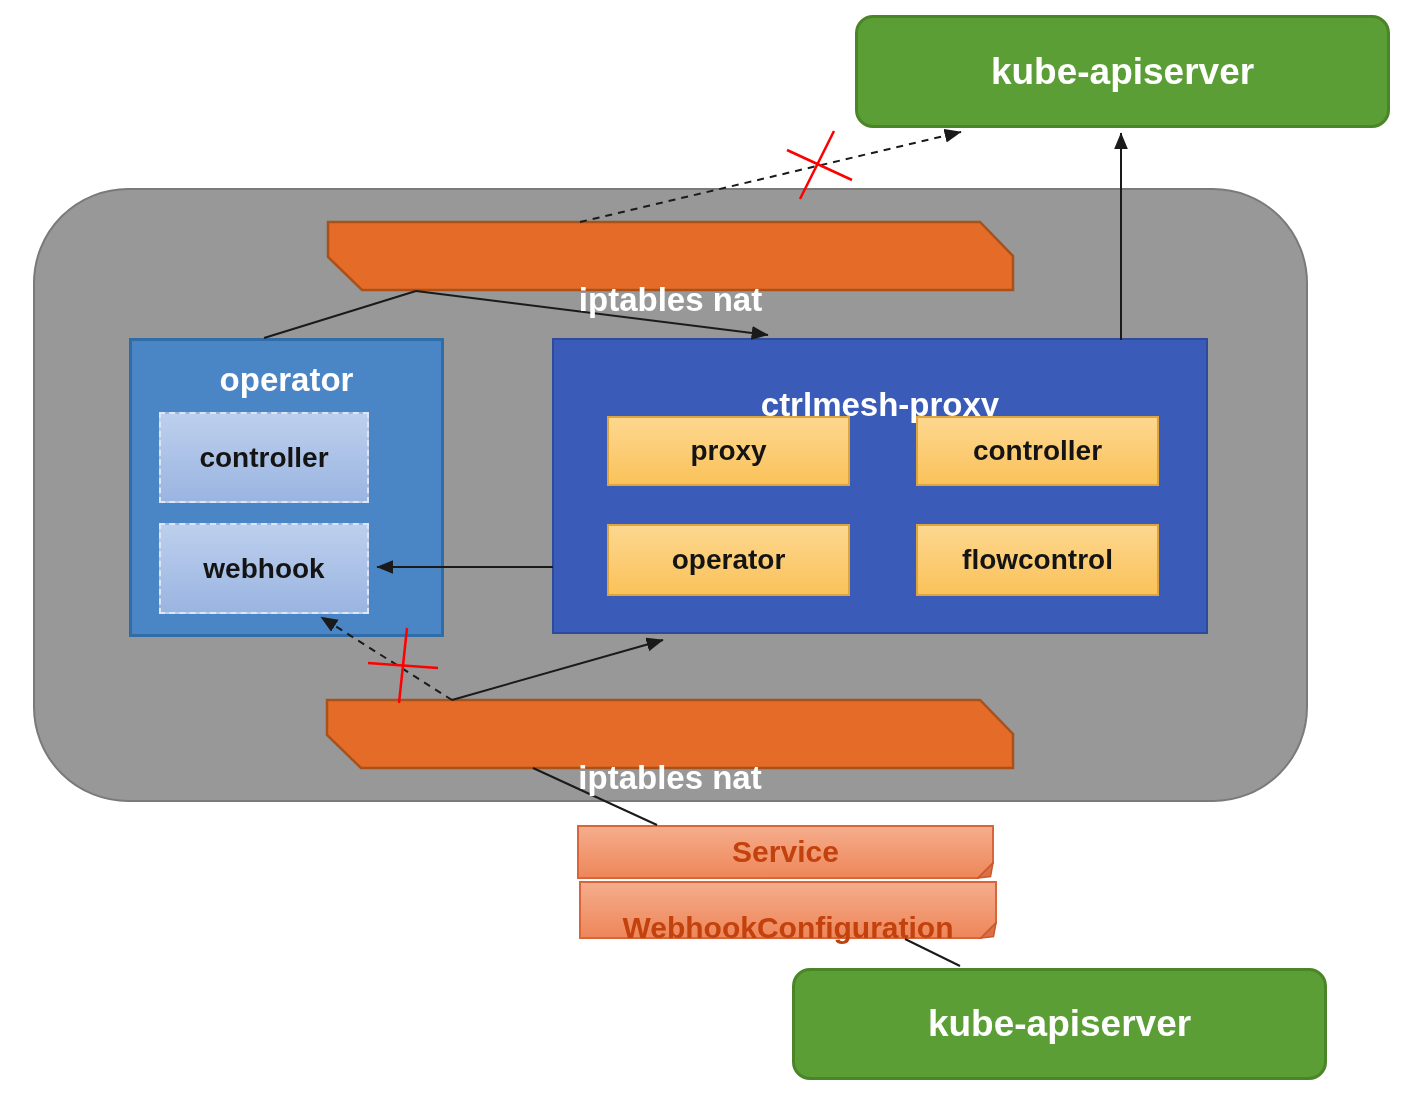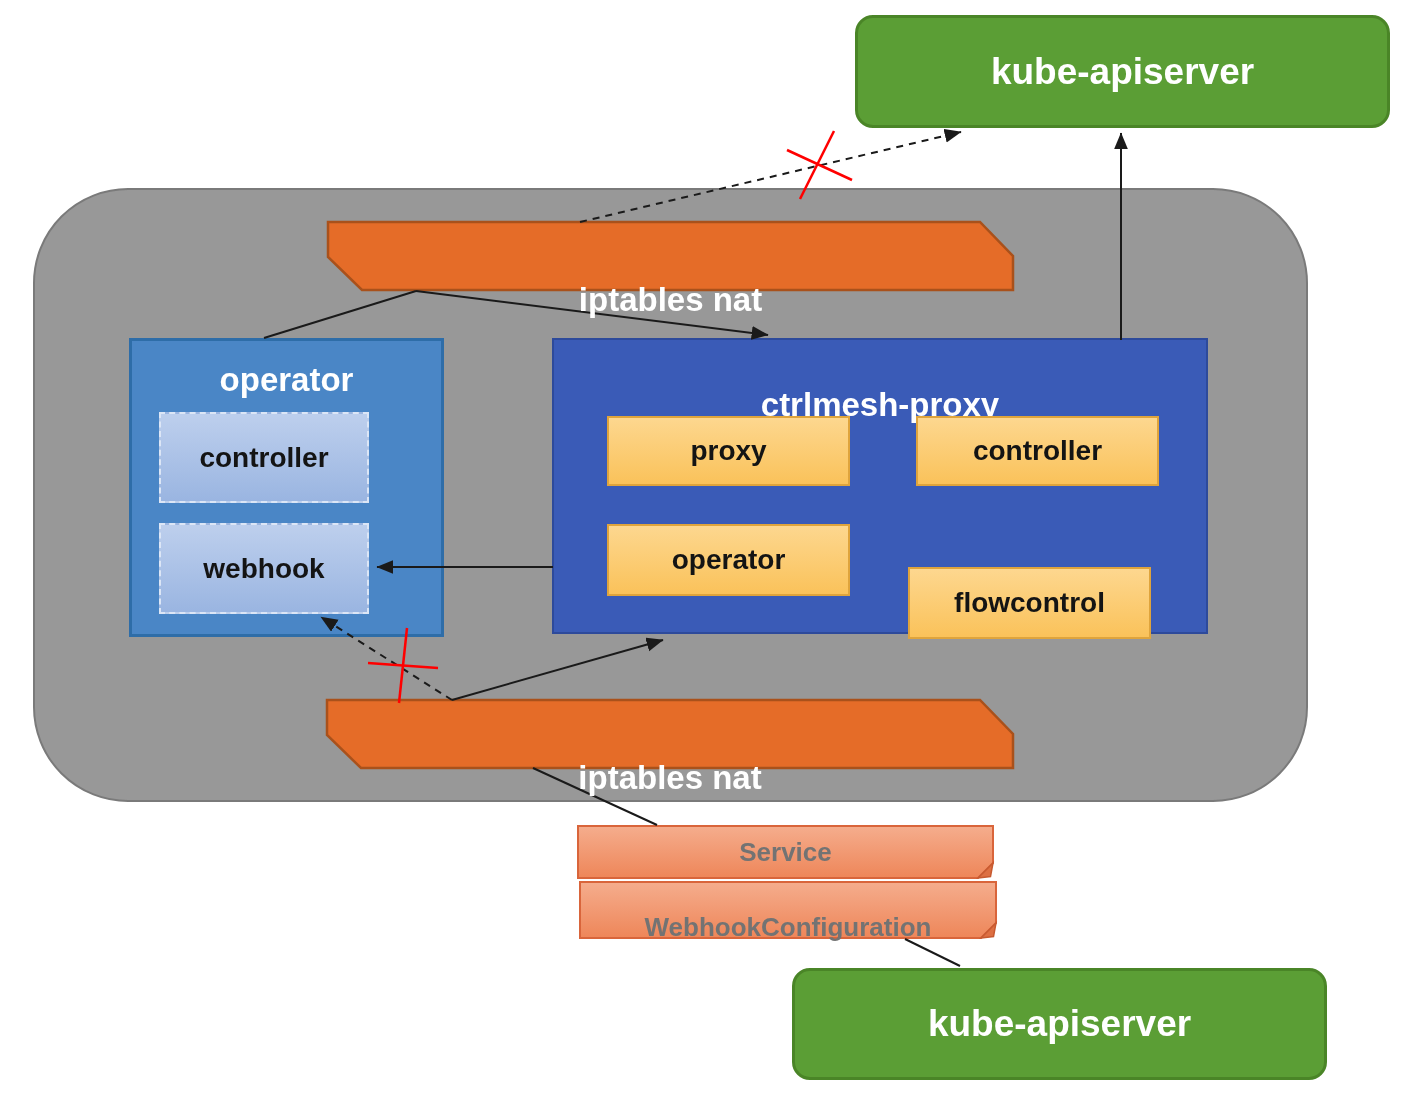--- a/index.html
+++ b/index.html
@@ -43,30 +43,30 @@
     background:#3A5BB7;border:2px solid #2D4A9B;z-index:2;
   }
   .ctrlmesh-title{left:0;top:16px;width:100%;height:50px;color:#ffffff;font-size:33px;margin-top:24px;}
   .module{
     background:linear-gradient(#FDD78F,#FAC25A);
     border:2px solid #DFA43C;color:#141414;font-size:28px;
   }
   .mod-proxy{left:53px;top:76px;width:239px;height:66px;}
   .mod-protection{left:362px;top:76px;width:239px;height:66px;}
   .mod-sharding{left:53px;top:184px;width:239px;height:68px;}
-  .mod-flowcontrol{left:354px;top:184px;width:239px;height:68px;margin-top:43px;}
+  .mod-flowcontrol{left:362px;top:184px;width:239px;height:68px;}
 
   
   .overlay{position:absolute;left:0;top:0;z-index:5;pointer-events:none;}
 
   
   .banner-label{color:#ffffff;font-size:33px;z-index:6;margin-top:44px;}
   .banner-top-label{left:328px;top:222px;width:685px;height:68px;}
   .banner-bottom-label{left:327px;top:700px;width:686px;height:68px;}
-  .card-label{color:#737373;font-size:26px;z-index:6;}
+  .card-label{color:#c2410c;font-size:30px;z-index:6;}
   .service-label{left:578px;top:826px;width:415px;height:52px;}
   .webhookcfg-label{left:580px;top:894px;width:416px;height:67px;}
 </style>
 </head>
 <body>
 
 <div class="canvas">
 
   <div class="abs pod"></div>
 

